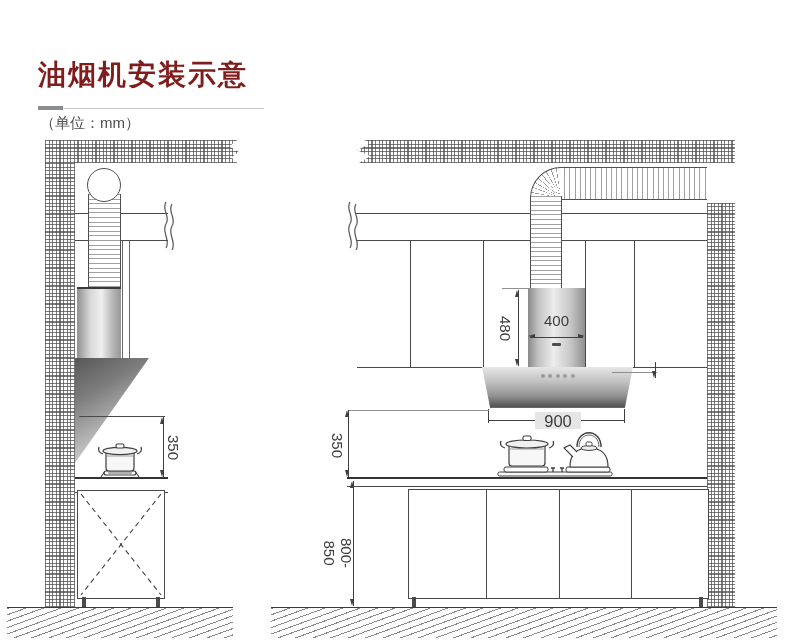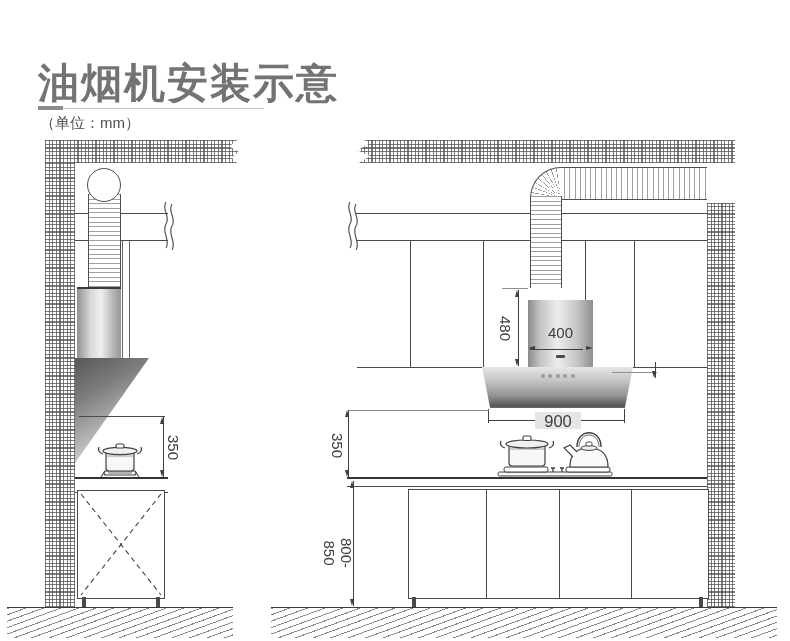--- a/index.html
+++ b/index.html
@@ -1,20 +1,20 @@
 <!DOCTYPE html>
 <html><head>
 <meta charset="utf-8">
 <style>
   html,body{margin:0;padding:0;background:#fff;}
   .page{position:relative;width:790px;height:641px;background:#fff;overflow:hidden;
         font-family:"Liberation Sans","DejaVu Sans",sans-serif;}
   .abs{position:absolute;}
   
-  .title{left:38px;top:56px;font-size:41px;font-weight:bold;color:#737373;letter-spacing:2px;}
+  .title{left:38px;top:56px;font-size:28px;font-weight:bold;color:#7f1d1d;letter-spacing:2px;}
   .rule-thin{left:38px;top:108px;width:226px;height:1px;background:#c6c6c6;}
   .rule-thick{left:38px;top:106px;width:25px;height:4px;background:#8a8d8f;}
   .unit-note{left:40px;top:114px;font-size:15px;color:#4f4f4f;}
   
   .hatch{background-color:#fff;background-image:
      repeating-linear-gradient(0deg,rgba(80,80,80,.75) 0 1.2px,transparent 1.2px 3.6px),
      repeating-linear-gradient(90deg,rgba(80,80,80,.75) 0 1.2px,transparent 1.2px 3.6px);}
   .floorhatch{border-top:1.6px solid #3a3a3a;background-image:
      repeating-linear-gradient(160deg,#8a8a8a 0 1px,transparent 1px 6px);}
   
@@ -124,21 +124,21 @@
   <div class="abs vline" style="left:410px;top:241px;height:126px;"></div>
   <div class="abs vline" style="left:483px;top:241px;height:126px;"></div>
   <div class="abs vline" style="left:585px;top:241px;height:126px;"></div>
   <div class="abs vline" style="left:634px;top:241px;height:126px;"></div>
   <div class="abs hline" style="left:357px;top:367px;width:350px;"></div>
 
   <div class="abs duct-h" style="left:559px;top:167px;width:148px;height:31px;"></div>
   <div class="abs duct-elbow" style="left:530px;top:167px;width:30px;height:30px;"></div>
   <div class="abs duct-v" style="left:530px;top:196px;width:30px;height:92px;"></div>
 
-  <div class="abs chimney-r" style="left:528px;top:288px;width:65px;height:80px;margin-top:12px;">
+  <div class="abs chimney-r" style="left:528px;top:288px;width:57px;height:80px;">
     <div class="abs dlabel" style="left:0;right:0;top:24px;">400</div>
     <div class="abs dimline" style="left:2px;top:49px;width:53px;height:1.1px;"></div>
     <div class="abs arr left" style="left:0;top:46.4px;"></div>
     <div class="abs arr right" style="right:0;top:46.4px;"></div>
     <div class="abs logo" style="left:50%;margin-left:-4.5px;top:55px;"></div>
   </div>
 
   <div class="abs extline" style="left:502px;top:288px;width:26px;height:1.1px;"></div>
   <div class="abs dimline" style="left:518px;top:290px;width:1.2px;height:76px;"></div>
   <div class="abs arr up" style="left:515.4px;top:290px;"></div>

